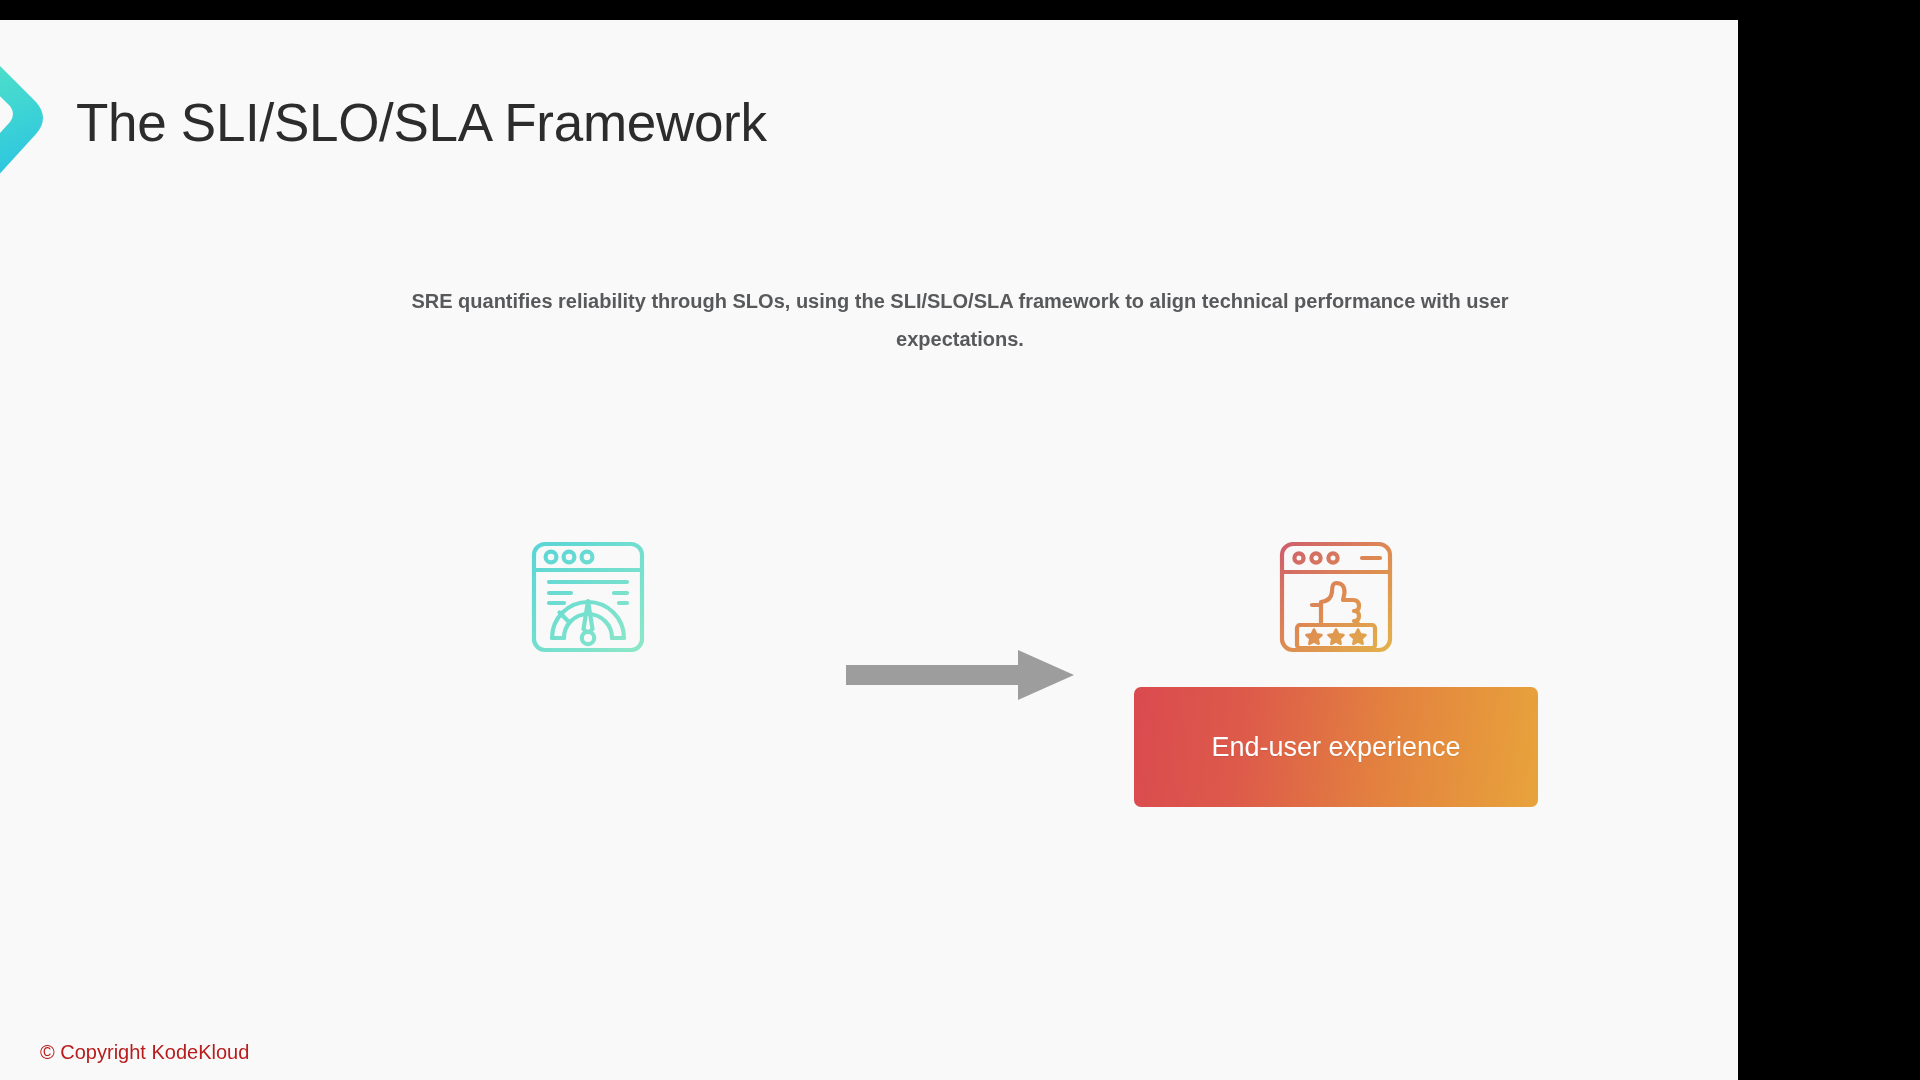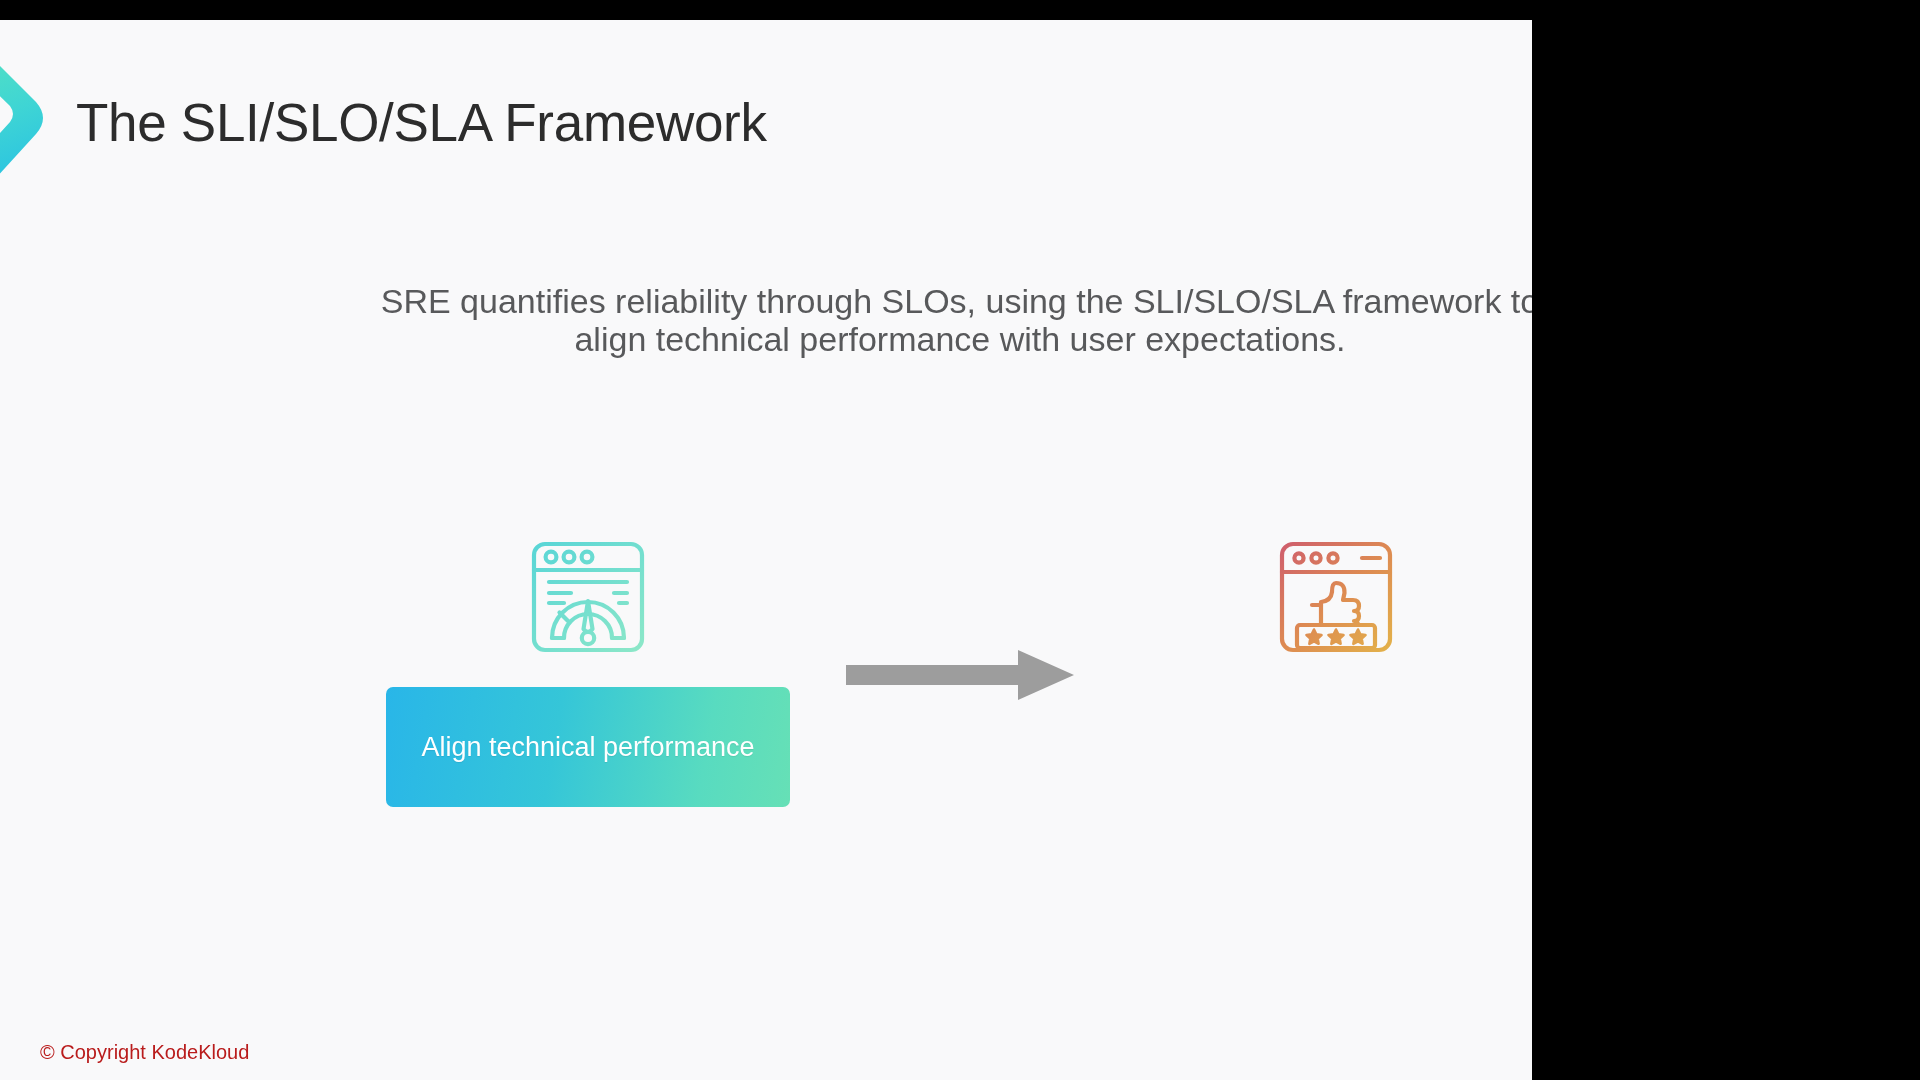--- a/index.html
+++ b/index.html
@@ -7,21 +7,21 @@
     margin: 0;
     padding: 0;
     background: #000;
   }
   body {
     font-family: "Liberation Sans", sans-serif;
     -webkit-font-smoothing: antialiased;
   }
   #slide-root {
     position: relative;
-    width: 1532px;
+    width: 1738px;
     height: 1080px;
     overflow: hidden;
     background: #000000;
   }
   .letterbox-top {
     position: absolute;
     left: 0; top: 0;
     width: 1920px;
     height: 20px;
     background: #000000;
@@ -61,24 +61,24 @@
   }
 
   
   .slide-subtitle {
     position: absolute;
     left: 50%;
     transform: translateX(-50%);
     top: 262px;
     width: 1200px;
     text-align: center;
-    font-size: 34px;
+    font-size: 20px;
     line-height: 38px;
     color: #58595b;
-    font-weight: 400;
+    font-weight: 700;
   }
 
   
   .diagram {
     position: absolute;
     left: 0;
     top: 515px;
     width: 1920px;
     height: 310px;
   }
@@ -198,23 +198,20 @@
               <path d="M26 103 A36 36 0 0 1 98 103"></path>
               <path d="M38 103 A24 24 0 0 1 86 103"></path>
               <line x1="26" y1="103" x2="38" y2="103"></line>
               <line x1="86" y1="103" x2="98" y2="103"></line>
               <path d="M33.5 77.5 L42 86"></path>
               <path d="M62 66 L57.5 94 Q62 100 66.5 94 Z"></path>
               <circle cx="62" cy="103" r="6.2"></circle>
             </g>
           </svg>
         </div>
-        <div class="flow-box box-teal">
-          <span class="flow-box-label">Align technical performance</span>
-        </div>
       </div>
 
       <div class="flow-arrow">
         <svg width="228" height="50" viewBox="0 0 228 50" xmlns="http://www.w3.org/2000/svg" aria-hidden="true">
           <path d="M0 15 L172 15 L172 0 L228 25 L172 50 L172 35 L0 35 Z" fill="#9d9d9d"></path>
         </svg>
       </div>
 
       <div class="flow-col right">
         <div class="flow-icon">
@@ -235,20 +232,23 @@
               <line x1="88" y1="23" x2="106" y2="23"></line>
               <path d="M62 48 Q71 48 70.5 58 L69 65 L79 65 Q85 65 85 71 Q85 76 80 76 Q85 76 85 81 Q85 86 80 86 Q84 86 84 90 L47 90 L47 67 Q57 66 58 57 Q58 48 62 48 Z"></path>
               <line x1="47" y1="70" x2="38" y2="70"></line>
               <rect x="23" y="90" width="78" height="23" rx="3"></rect>
               <path d="M40 94.5 L42.3 99.2 L47.5 100 L43.7 103.6 L44.6 108.8 L40 106.4 L35.4 108.8 L36.3 103.6 L32.5 100 L37.7 99.2 Z" fill="url(#warmGrad)" stroke-width="2.6"></path>
               <path d="M62 94.5 L64.3 99.2 L69.5 100 L65.7 103.6 L66.6 108.8 L62 106.4 L57.4 108.8 L58.3 103.6 L54.5 100 L59.7 99.2 Z" fill="url(#warmGrad)" stroke-width="2.6"></path>
               <path d="M84 94.5 L86.3 99.2 L91.5 100 L87.7 103.6 L88.6 108.8 L84 106.4 L79.4 108.8 L80.3 103.6 L76.5 100 L81.7 99.2 Z" fill="url(#warmGrad)" stroke-width="2.6"></path>
             </g>
           </svg>
         </div>
+        <div class="flow-box box-warm">
+          <span class="flow-box-label">End-user experience</span>
+        </div>
       </div>
 
     </div>
 
     <div class="footer-copyright">© Copyright KodeKloud</div>
 
   </div>
 </div>
 
 </body></html>

